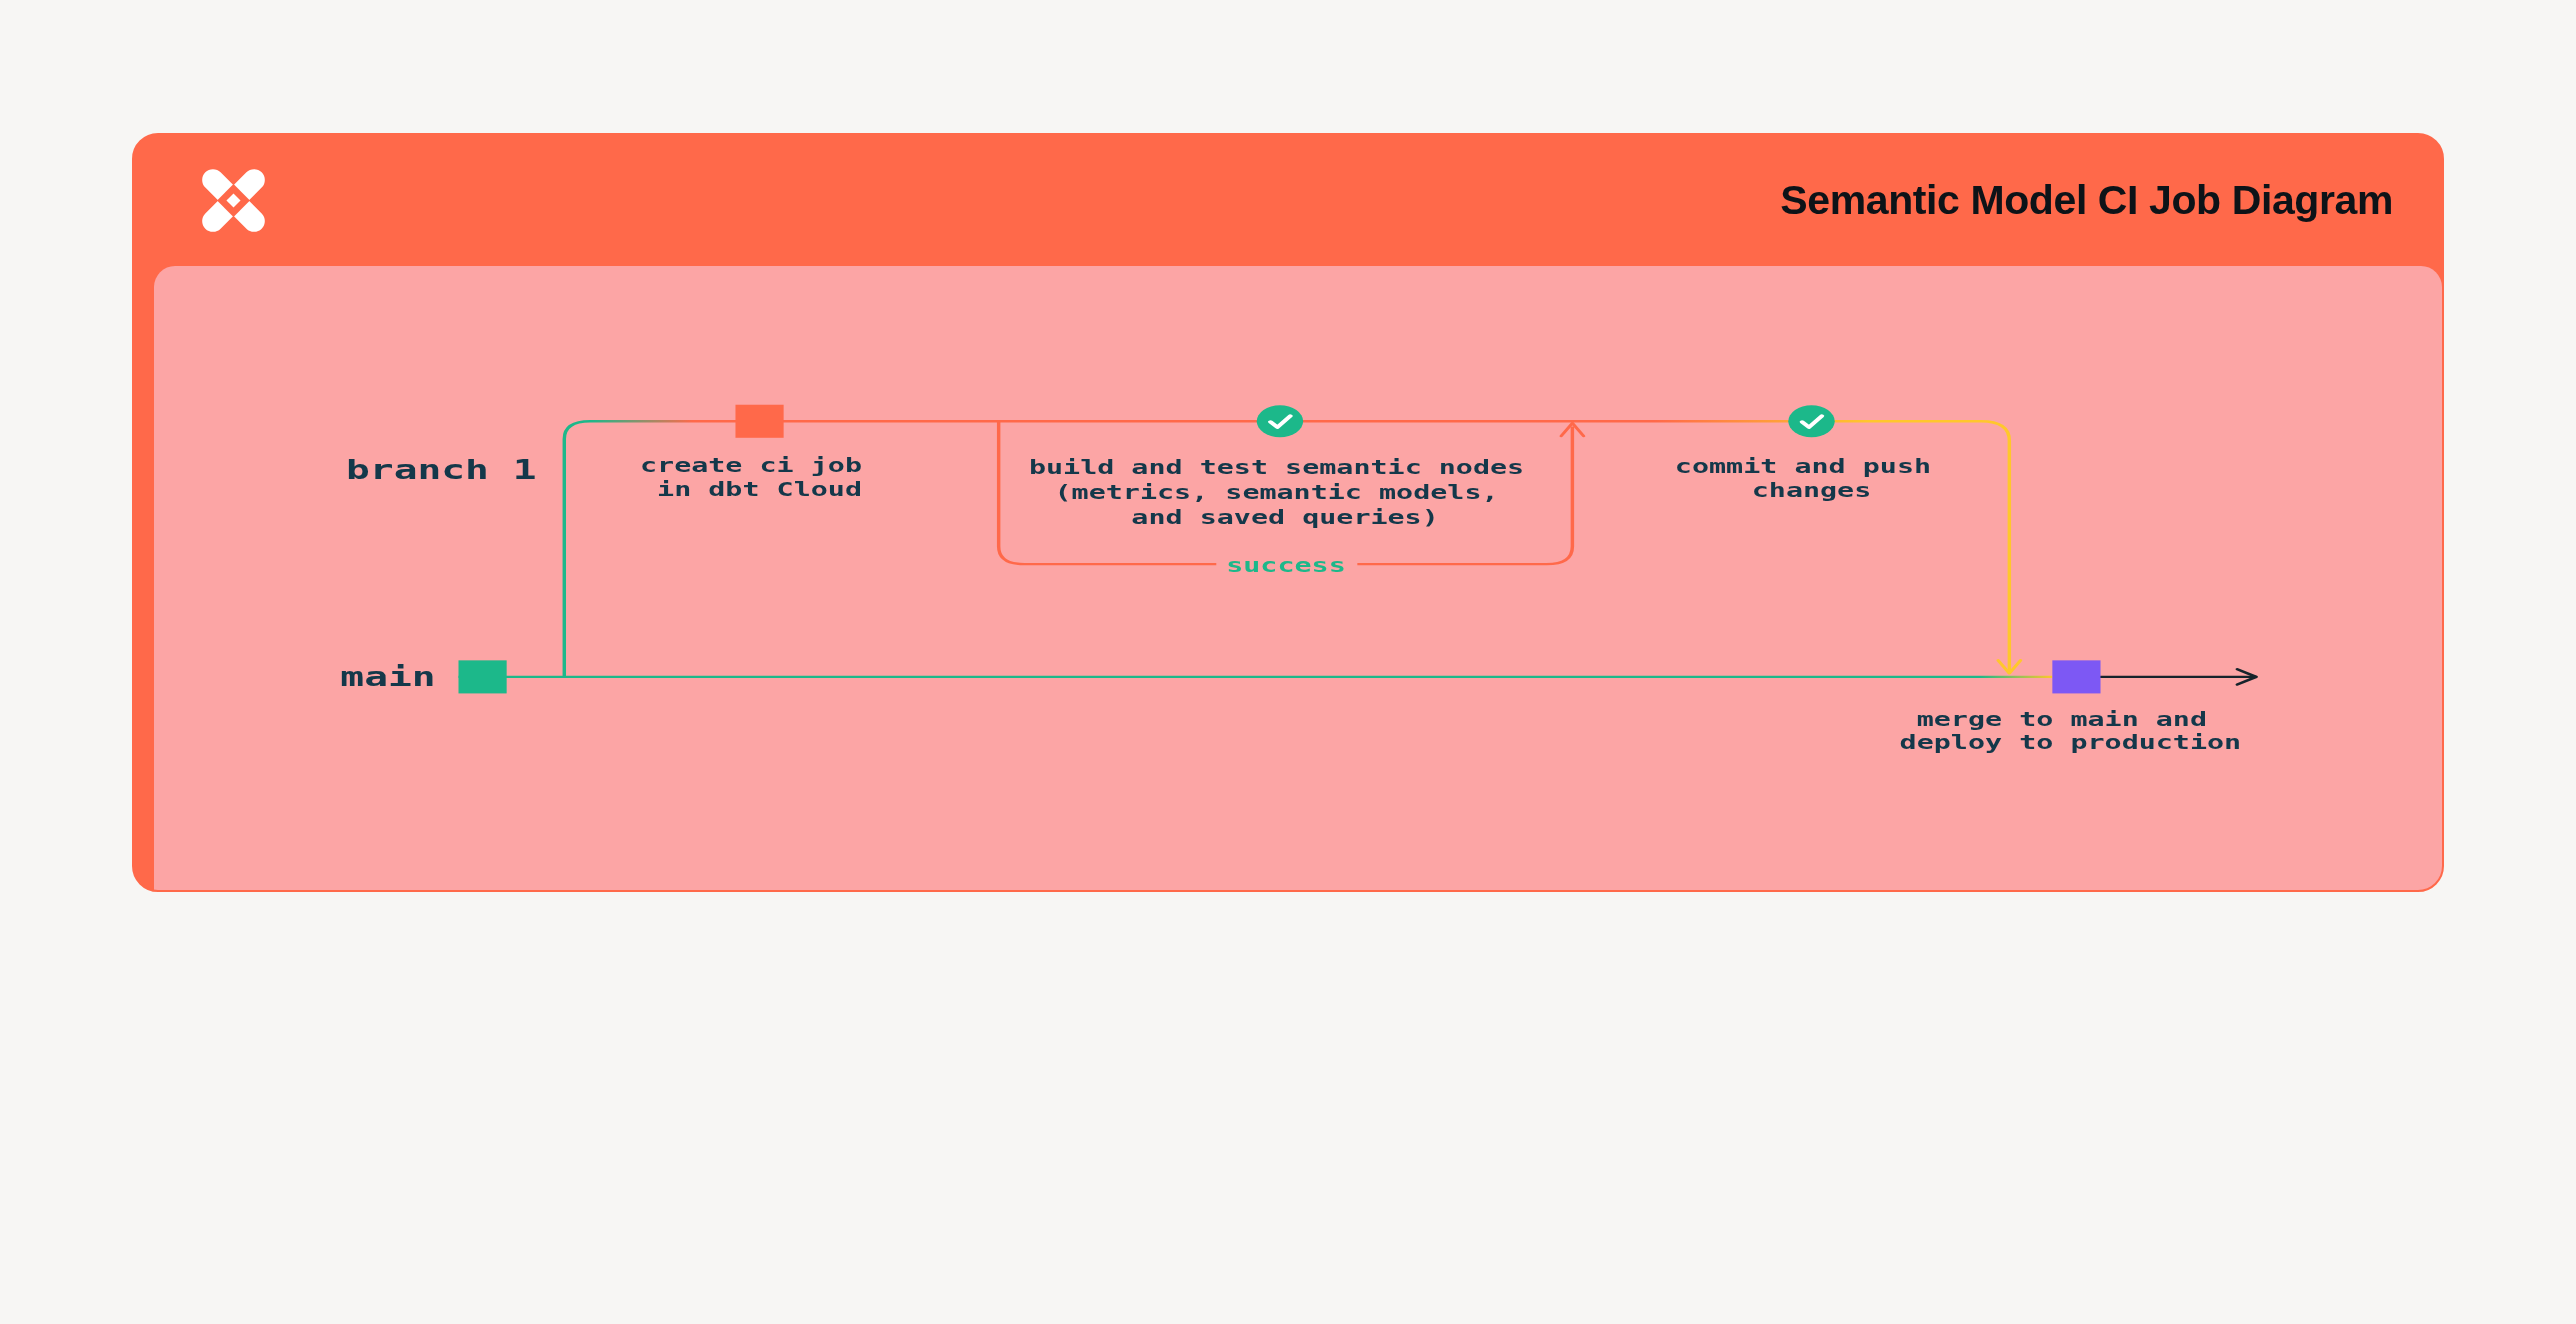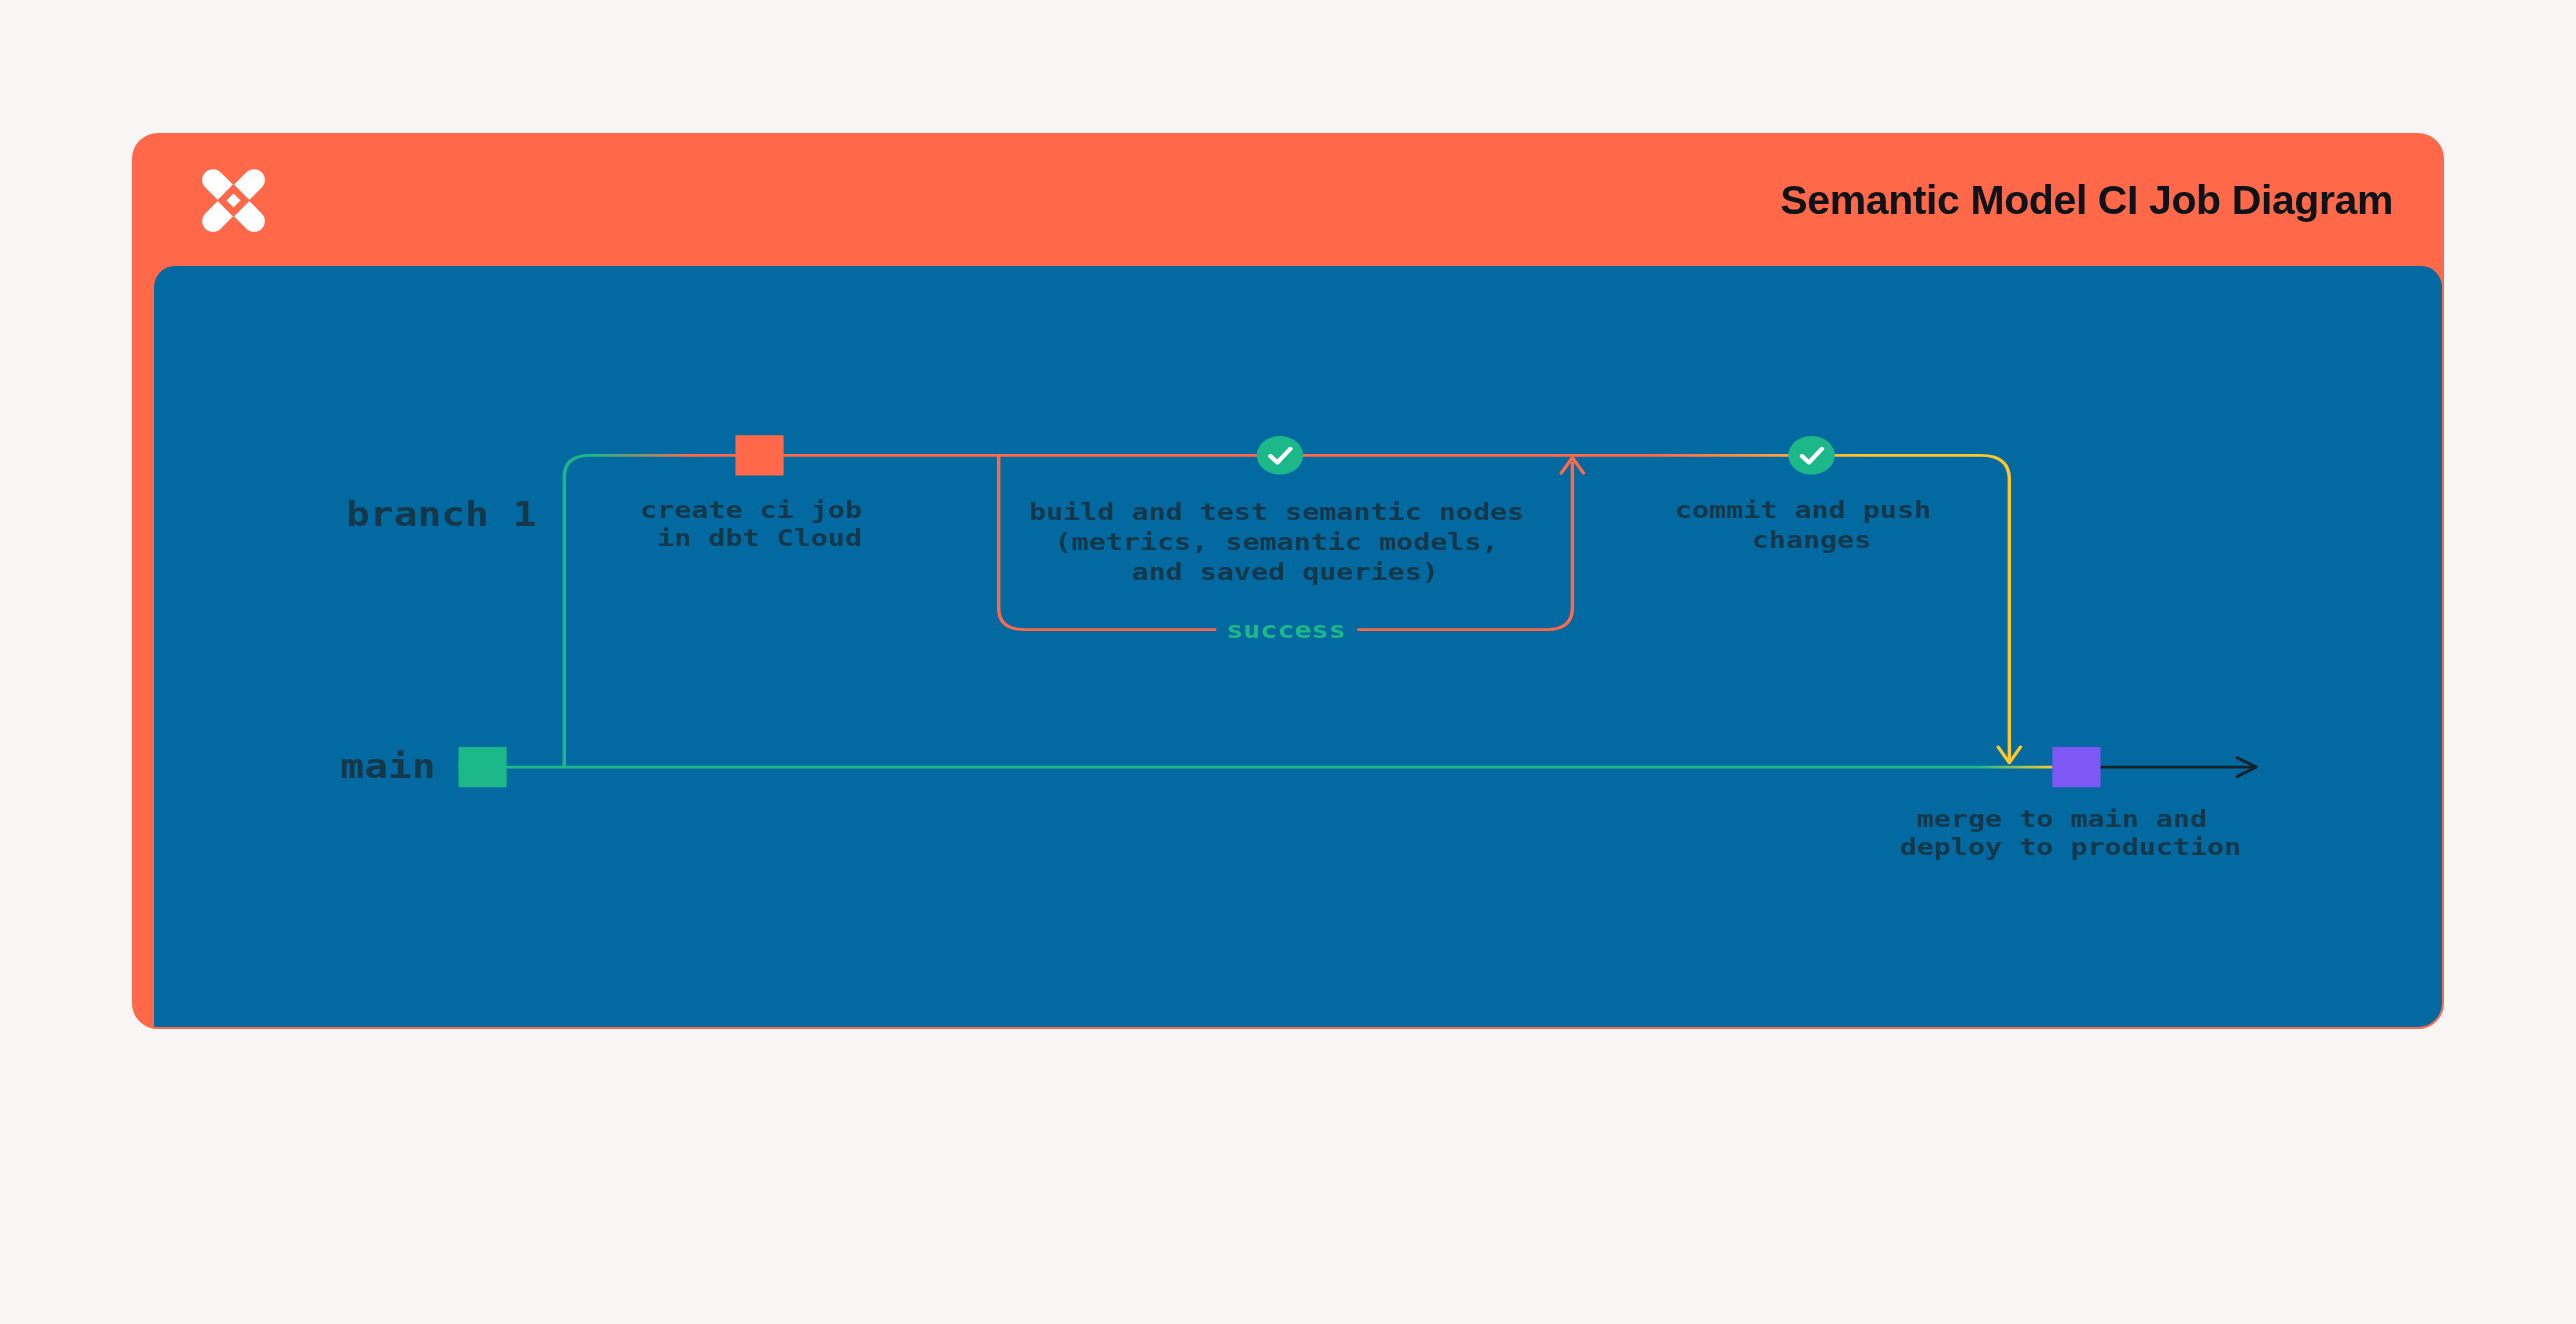--- a/index.html
+++ b/index.html
@@ -5,21 +5,21 @@
   html,body{margin:0;padding:0;}
   body{
     width:2576px;height:1324px;
     background:#f7f6f4;
     font-family:"DejaVu Sans Mono","Liberation Mono",monospace;
     position:relative;
     overflow:hidden;
   }
   .card{
     position:absolute;left:132px;top:133px;
-    width:2312px;height:896px;
+    width:2312px;height:759px;
     box-sizing:border-box;
     border:2.6px solid #FF694A;
     border-radius:26px;
     background:#FF694A;
     overflow:hidden;
     display:flex;flex-direction:column;padding-left:20px;
   }
   .card-header{
     height:131px;flex:0 0 131px;
     background:#FF694A;
@@ -32,21 +32,21 @@
   .title{
     font-family:"Liberation Sans","DejaVu Sans",sans-serif;
     font-weight:bold;
     font-size:41px;
     letter-spacing:-0.4px;
     color:#0d1318;
     white-space:nowrap;
   }
   .card-body{
     flex:1;
-    background:#0369a1;
+    background:#fca5a5;
     border-radius:21px 21px 0 0;
     position:relative;
   }
   .diagram-svg{position:absolute;left:0;top:0;width:100%;height:100%;}
   svg text{
     font-family:"DejaVu Sans Mono","Liberation Mono",monospace;
     font-weight:bold;
     fill:#14384A;
   }
   .node-label{font-size:33px;}

